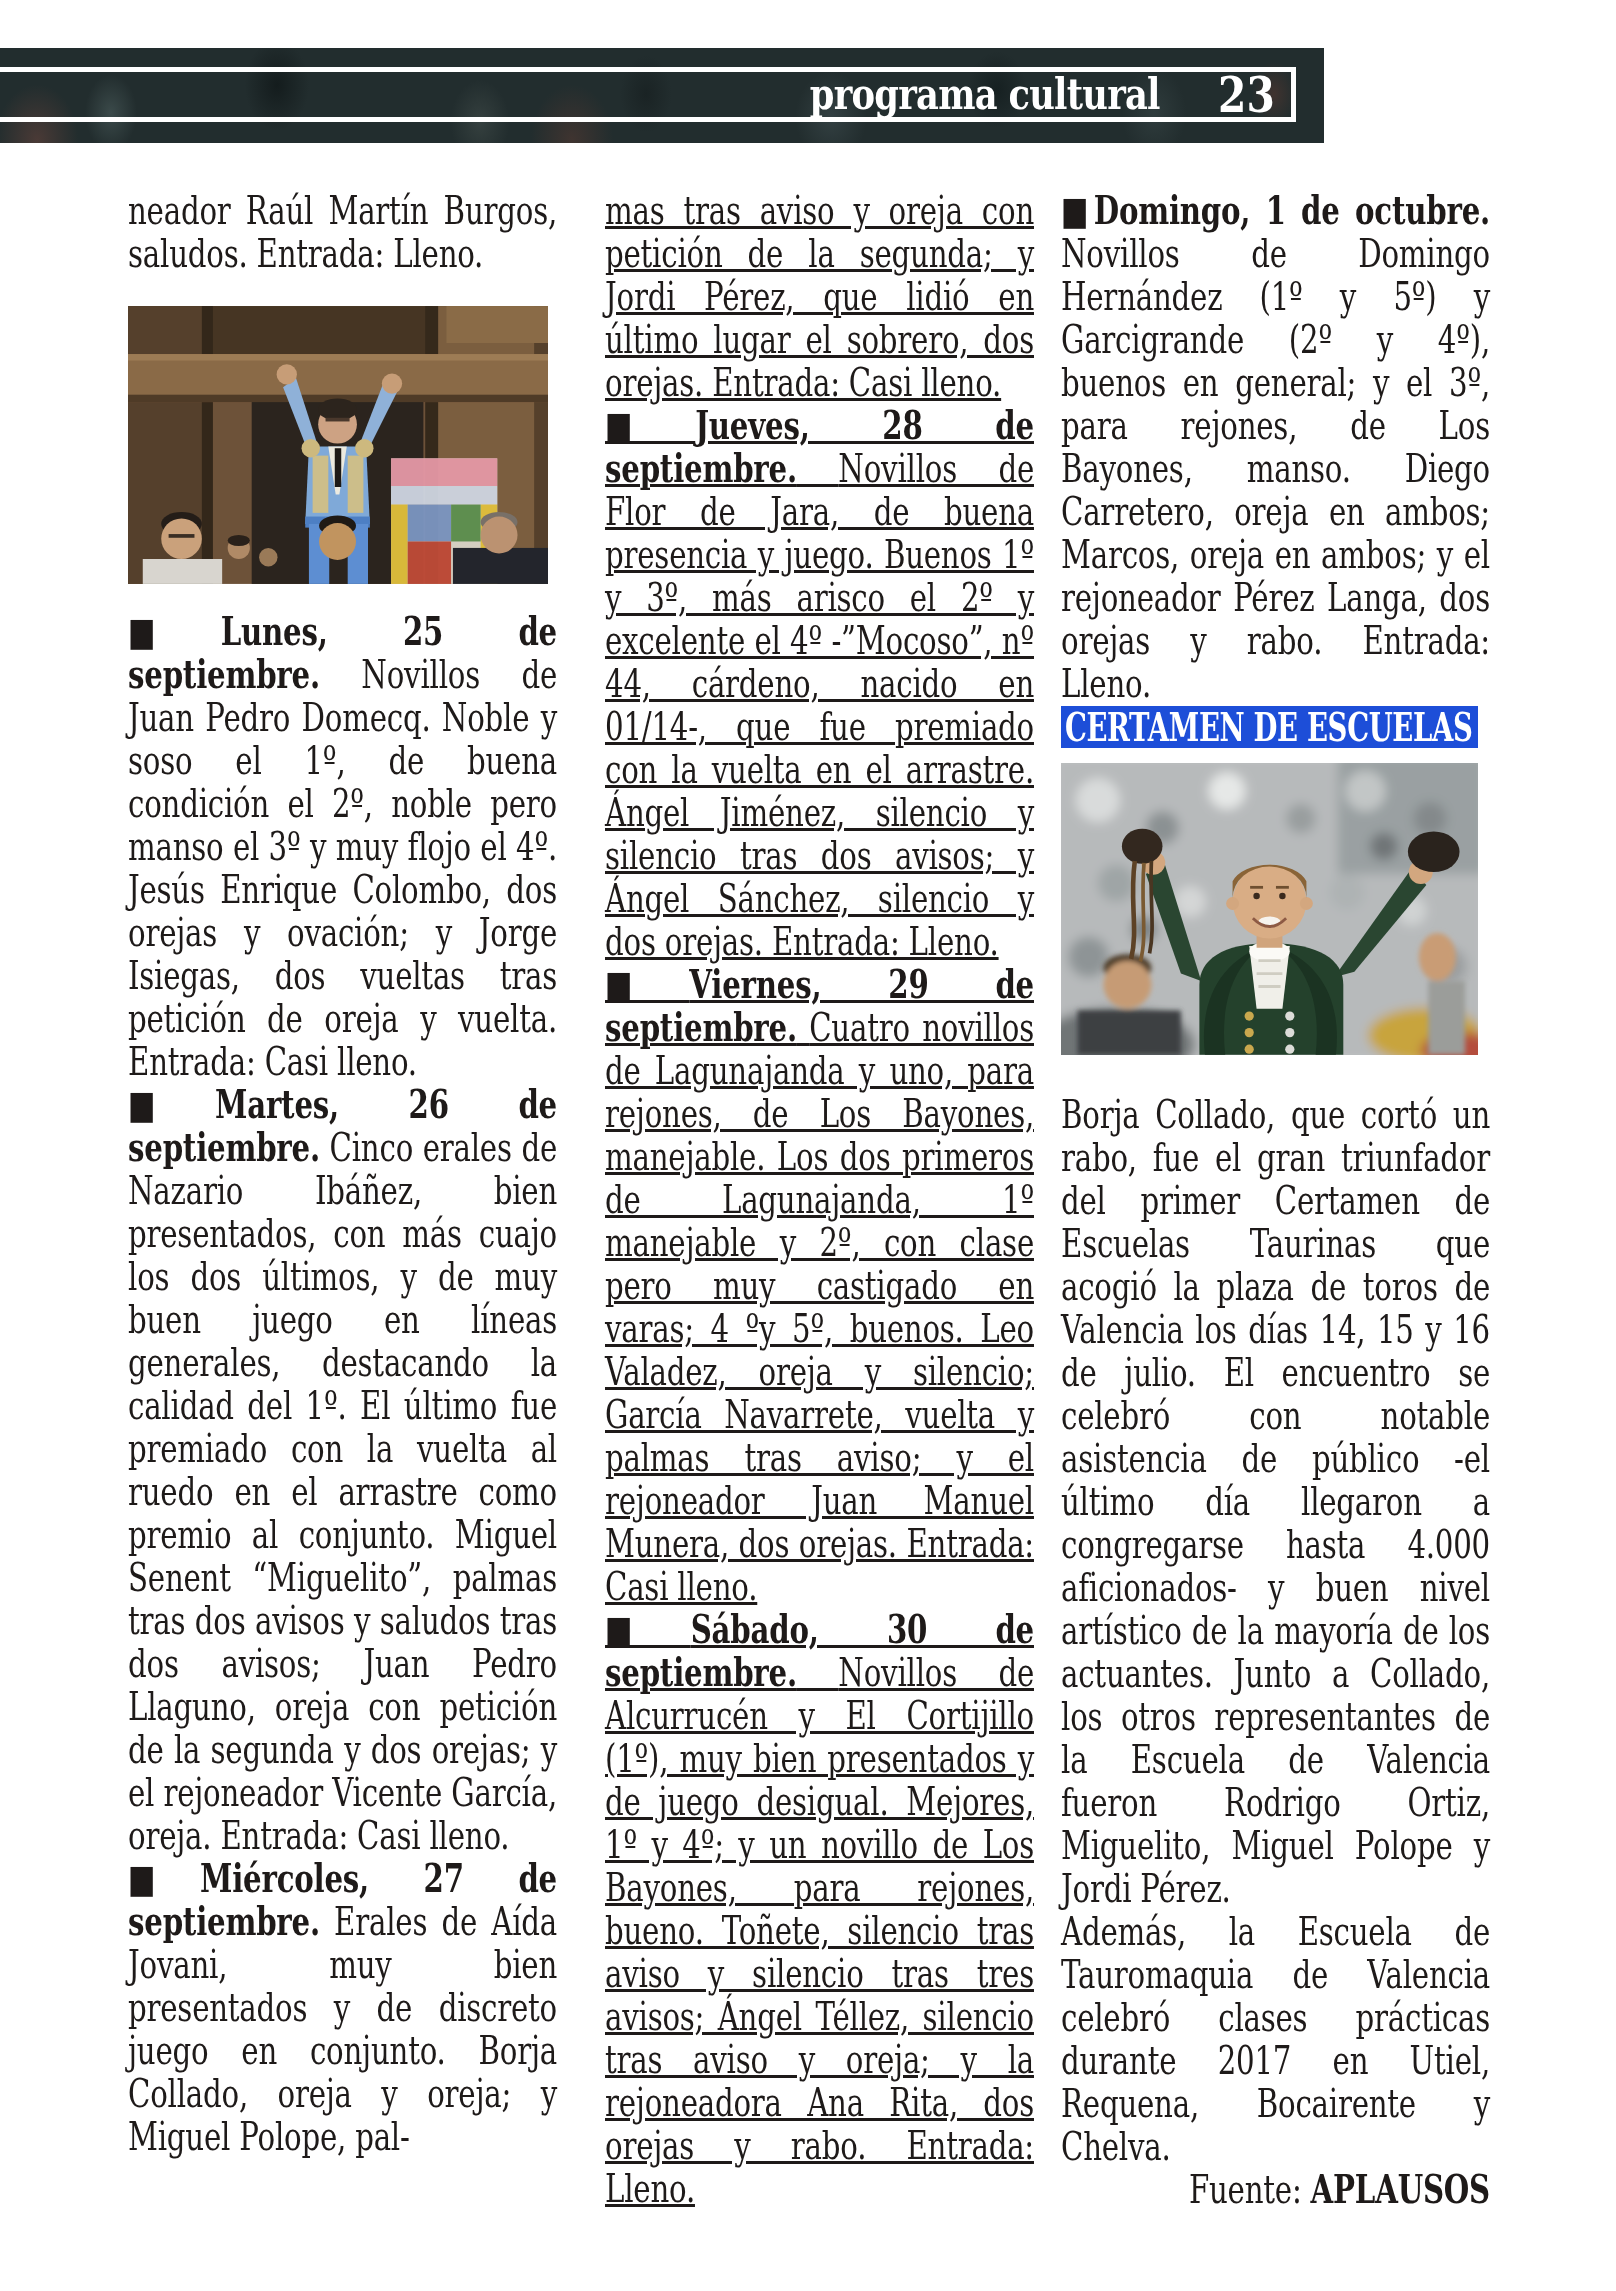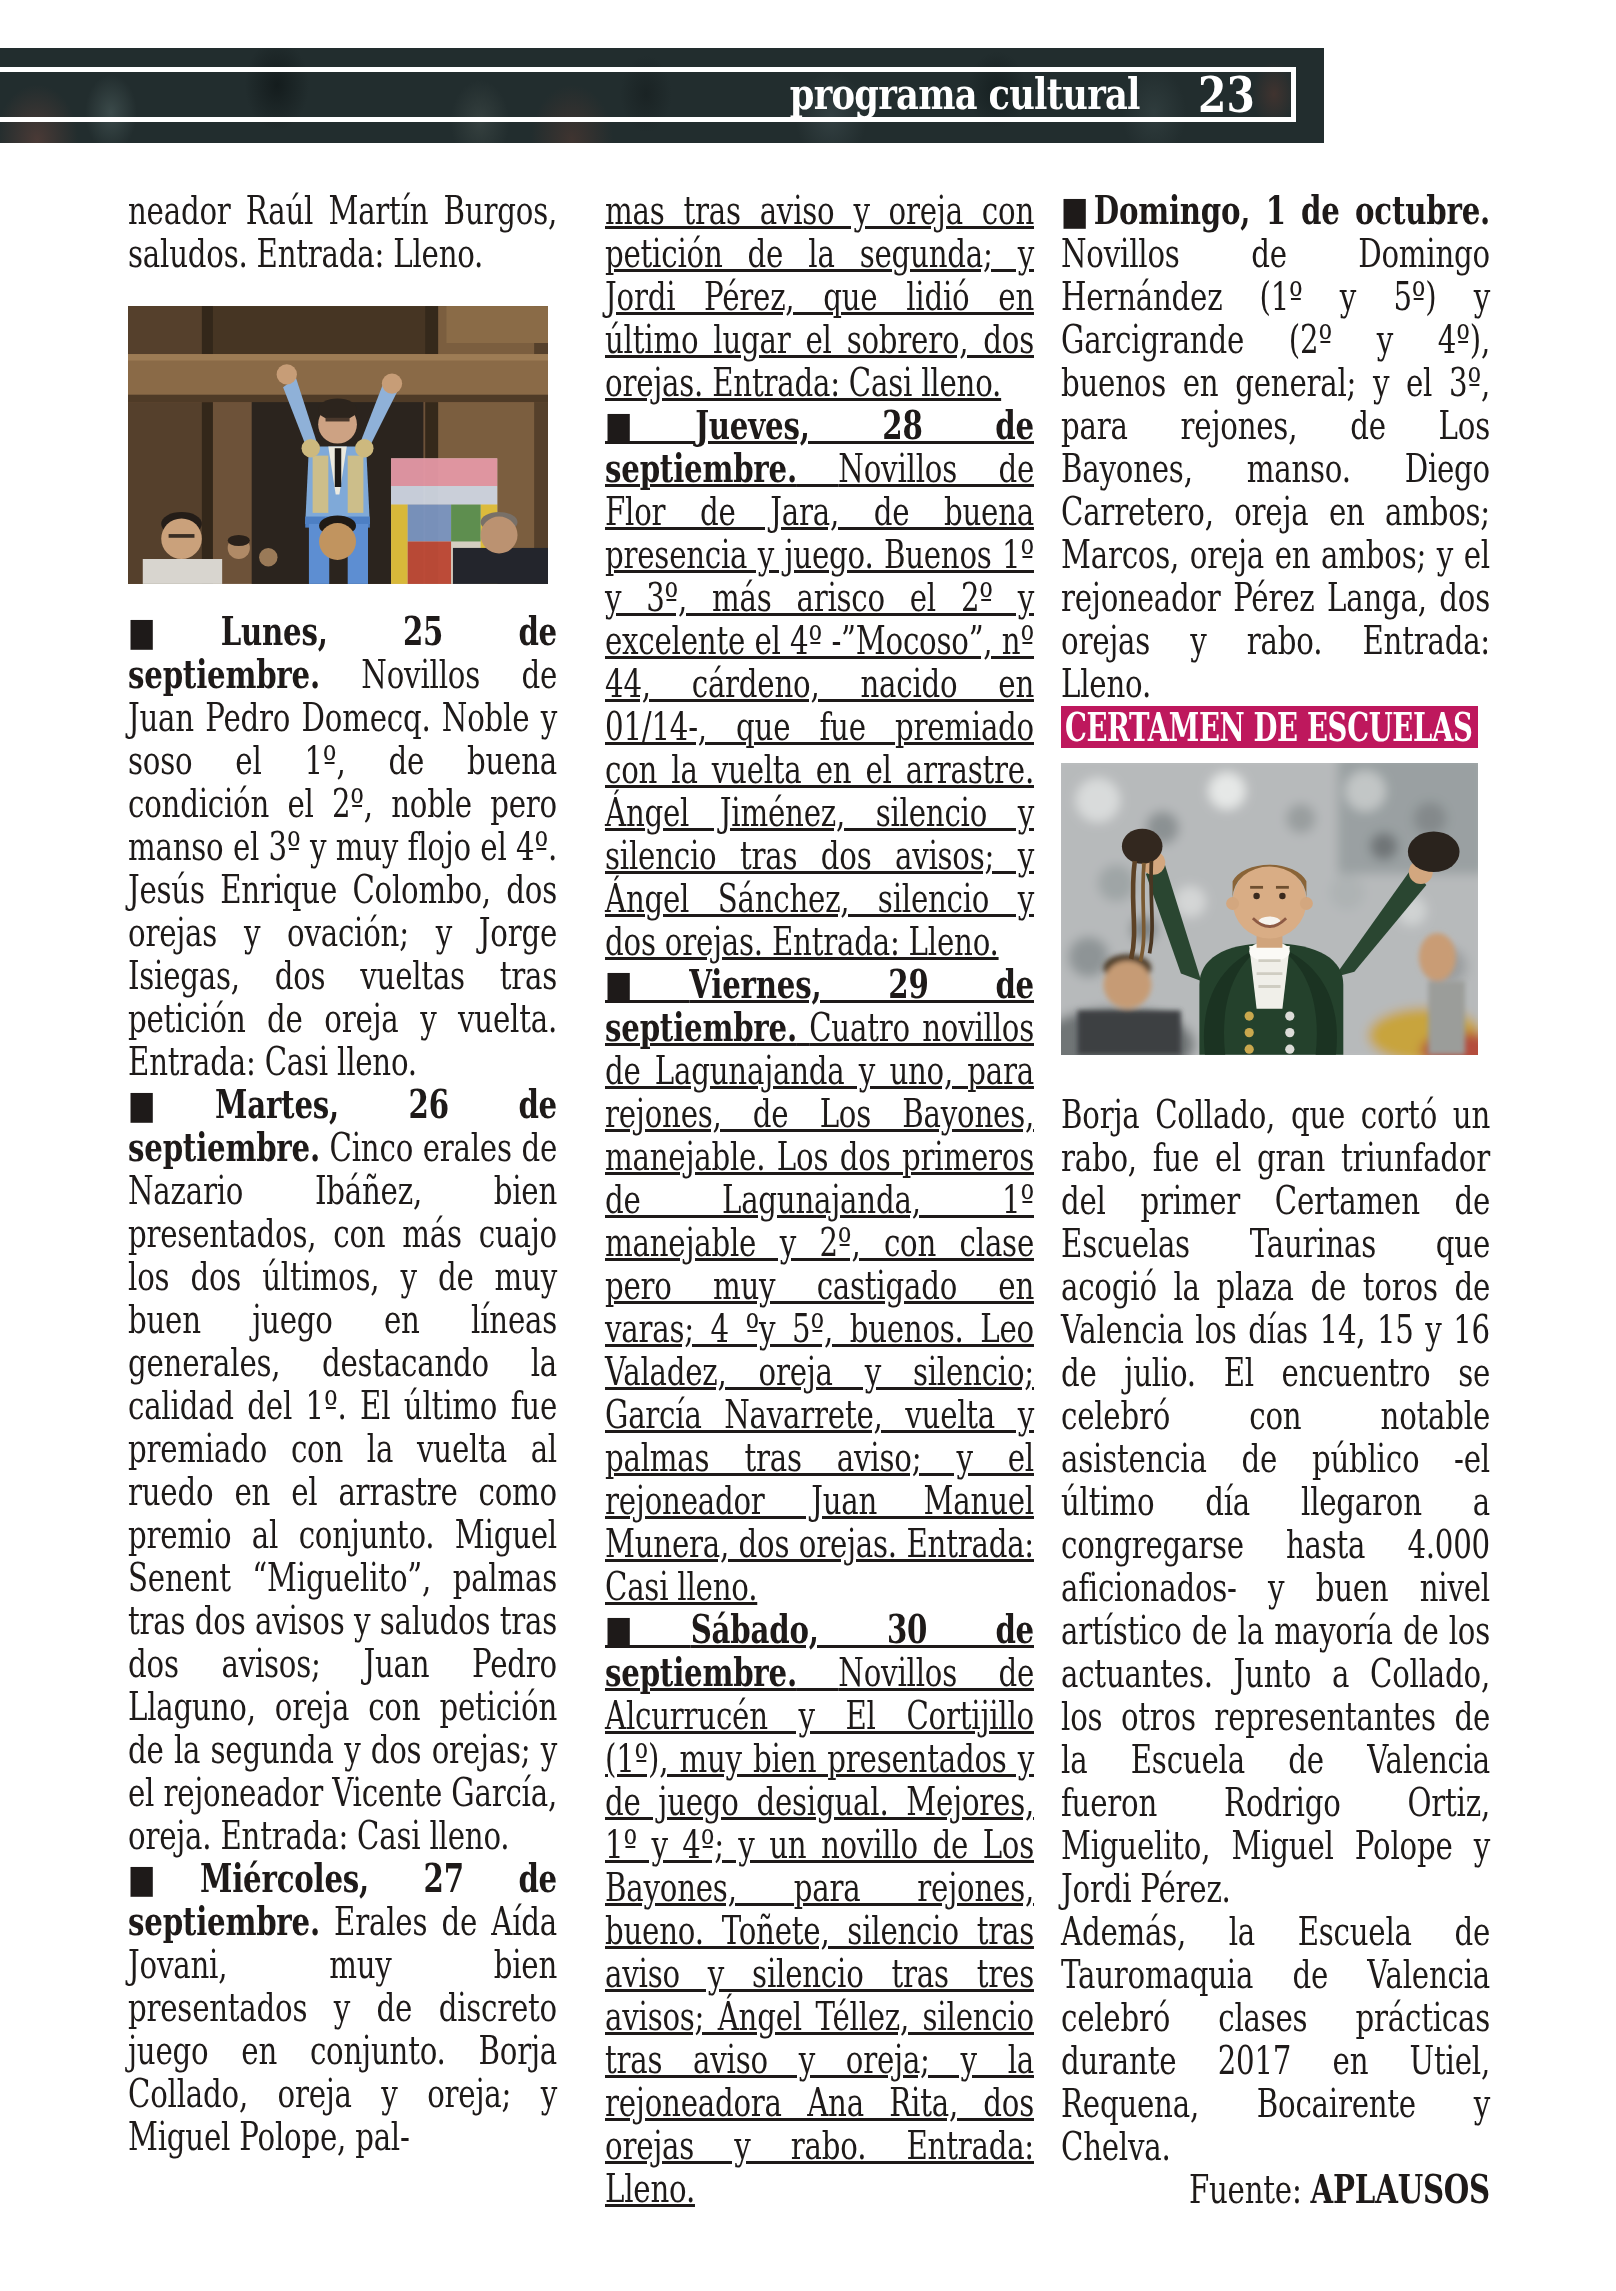--- a/index.html
+++ b/index.html
@@ -25,21 +25,21 @@
       radial-gradient(55px 74px at 37px 92px,#4a3a36 0%,rgba(74,58,54,0) 75%),
       radial-gradient(55px 74px at 572px 92px,#3f3430 0%,rgba(63,52,48,0) 75%);
   }
   .header-box{
     position:absolute;left:0;top:19.4px;width:1296px;height:55px;
     box-sizing:border-box;
     border-top:5.5px solid #ffffff;
     border-bottom:5.5px solid #ffffff;
     border-right:5.5px solid #ffffff;
     display:flex;align-items:center;justify-content:flex-end;
-    gap:48px;padding-right:36px;
+    gap:48px;padding-right:16px;
   }
   .header-title{
     font-weight:bold;color:#ffffff;font-size:43px;line-height:43px;
     transform:scaleX(0.82);transform-origin:100% 50%;
     white-space:nowrap;letter-spacing:-0.9px;
   }
   .header-num{
     font-weight:bold;color:#ffffff;font-size:48px;line-height:48px;
     transform:scaleX(0.85);transform-origin:100% 50%;
   }
@@ -50,21 +50,21 @@
     font-size:39px;line-height:43px;text-align:justify;
     letter-spacing:-0.3px;hyphens:auto;-webkit-hyphens:auto;
   }
   .txt p{margin:0;}
   .abs{position:absolute;left:0;}
   .lead,.bullet{font-weight:bold;}
   .photo{position:absolute;left:0;display:block;}
   
   .banner{
     position:absolute;left:0;width:417px;height:42px;
-    background:#be185d;overflow:hidden;
+    background:#1d4ed8;overflow:hidden;
   }
   .banner-inner{
     width:591px;transform:scaleX(0.706);transform-origin:0 0;
     font-weight:bold;color:#ffffff;font-size:39px;line-height:42px;
     padding-left:5.5px;white-space:nowrap;letter-spacing:-0.5px;
   }
   .source{text-align:right;}
 </style>
 </head>
 <body>

